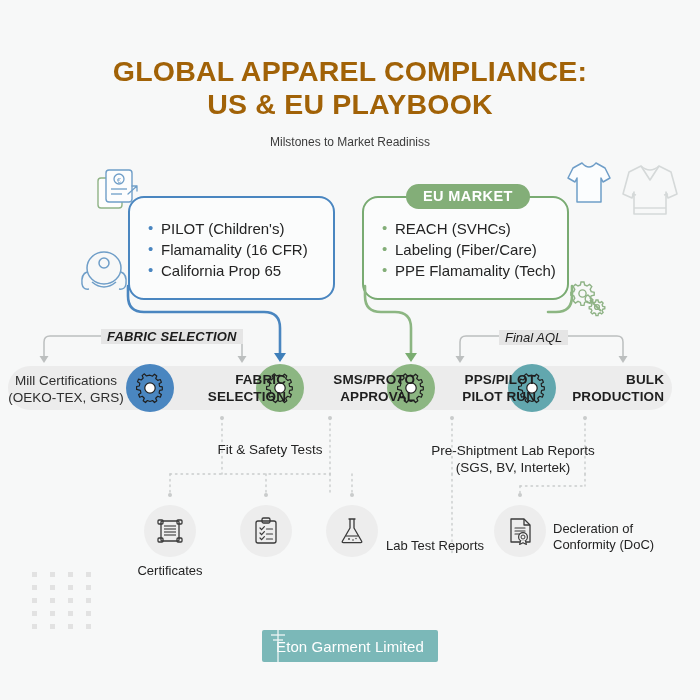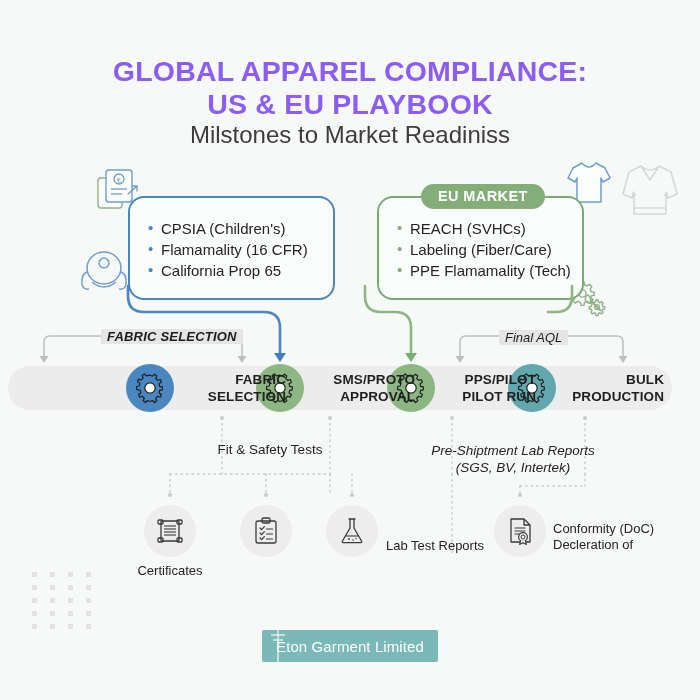--- a/index.html
+++ b/index.html
@@ -12,36 +12,36 @@
     background: #f7f8f8;
     position: relative;
     color: #2b2b2b;
   }
   .stage { position: absolute; inset: 0; width: 700px; height: 700px; }
 
   
   .title-wrap { position: absolute; top: 55px; left: 0; width: 700px; text-align: center; }
   .title-l1, .title-l2 {
     font-size: 28.5px; font-weight: 700; letter-spacing: 0.2px;
-    color: #8b5cf6; line-height: 1.16;
+    color: #a16207; line-height: 1.16;
   }
   .subtitle {
-    margin-top: 0; font-size: 24px; color: #3c3c3c; font-weight: 400;
+    margin-top: 14px; font-size: 12px; color: #3c3c3c; font-weight: 400;
   }
 
   
   .mkt-box {
     position: absolute;
     border-radius: 16px;
     background: #fbfcfc;
     box-sizing: border-box;
   }
   .mkt-box.us { left: 128px; top: 196px; width: 207px; height: 104px;
     border: 2.6px solid #4a86c0; }
-  .mkt-box.eu { left: 377px; top: 196px; width: 207px; height: 104px;
+  .mkt-box.eu { left: 362px; top: 196px; width: 207px; height: 104px;
     border: 2.6px solid #79ab72; }
 
   .mkt-pill {
     position: absolute; top: -14px;
     height: 25px; line-height: 25px;
     border-radius: 13px;
     color: #fff; font-weight: 700; font-size: 14.5px;
     letter-spacing: 0.4px; text-align: center;
     padding: 0 17px;
   }
@@ -206,21 +206,21 @@
       <i style="left: 36px; top: 39px;"></i>
       <i style="left: 54px; top: 39px;"></i>
       <i style="left: 0px; top: 52px;"></i>
       <i style="left: 18px; top: 52px;"></i>
       <i style="left: 36px; top: 52px;"></i>
       <i style="left: 54px; top: 52px;"></i>
     </div>
 
   <div class="mkt-box us">
     <ul class="mkt-list us">
-      <li>CPSIA (Children's)</li>
+      <li>PILOT (Children's)</li>
       <li>Flamamality (16 CFR)</li>
       <li>California Prop 65</li>
     </ul>
   </div>
 
   <div class="mkt-box eu">
     <div class="mkt-pill eu">EU MARKET</div>
     <ul class="mkt-list eu">
       <li>REACH (SVHCs)</li>
       <li>Labeling (Fiber/Care)</li>
@@ -272,20 +272,24 @@
         <circle cx="585" cy="418" r="2"></circle>
       <circle cx="170" cy="495" r="2"></circle>
         <circle cx="266" cy="495" r="2"></circle>
       <circle cx="352" cy="495" r="2"></circle>
         <circle cx="520" cy="495" r="2"></circle>
     </g>
   </svg>
 
   <div class="bar"></div>
 
+  <div class="pre-label" style="left:6px; width:120px;">
+    <div>Mill Certifications</div>
+    <div>(OEKO-TEX, GRS)</div>
+  </div>
 
   <div class="node n1">
     <svg width="30" height="30" viewBox="0 0 30 30">
       <path d="M15 2.2 l2.6 1 1.9-2 2.3 1.8-1.1 2.5 2 1.9 2.6-.9 1.1 2.7-2.3 1.5.5 2.7 2.7.5v2.9l-2.7.5-.5 2.7 2.3 1.5-1.1 2.7-2.6-.9-2 1.9 1.1 2.5-2.3 1.8-1.9-2-2.6 1-2.6-1-1.9 2-2.3-1.8 1.1-2.5-2-1.9-2.6.9-1.1-2.7 2.3-1.5-.5-2.7L1.6 16.4v-2.9l2.7-.5.5-2.7-2.3-1.5 1.1-2.7 2.6.9 2-1.9-1.1-2.5 2.3-1.8 1.9 2z" fill="none" stroke="#1f1f1f" stroke-width="1.2" stroke-linejoin="round"></path>
       <circle cx="15" cy="15" r="5.2" fill="#ffffff" stroke="#1f1f1f" stroke-width="1.2"></circle>
     </svg>
   </div>
   <div class="node n2">
     <svg width="30" height="30" viewBox="0 0 30 30">
       <path d="M15 2.2 l2.6 1 1.9-2 2.3 1.8-1.1 2.5 2 1.9 2.6-.9 1.1 2.7-2.3 1.5.5 2.7 2.7.5v2.9l-2.7.5-.5 2.7 2.3 1.5-1.1 2.7-2.6-.9-2 1.9 1.1 2.5-2.3 1.8-1.9-2-2.6 1-2.6-1-1.9 2-2.3-1.8 1.1-2.5-2-1.9-2.6.9-1.1-2.7 2.3-1.5-.5-2.7L1.6 16.4v-2.9l2.7-.5.5-2.7-2.3-1.5 1.1-2.7 2.6.9 2-1.9-1.1-2.5 2.3-1.8 1.9 2z" fill="none" stroke="#1f1f1f" stroke-width="1.2" stroke-linejoin="round"></path>
@@ -319,21 +323,21 @@
   </div>
   <div class="stage-label" style="left:552px; width:112px;">
     <div>BULK</div>
     <div>PRODUCTION</div>
   </div>
 
   <div class="bracket-cap bold" style="left:101px; top:329px;">FABRIC SELECTION</div>
   <div class="bracket-cap" style="left:499px; top:330px;">Final AQL</div>
 
   <div class="mid-cap" style="left:190px; top:441px; width:160px;">Fit &amp; Safety Tests</div>
-  <div class="mid-cap" style="left:412px; top:442px; width:202px;font-style:italic;">
+  <div class="mid-cap" style="left:412px; top:442px; width:202px;">
     <div>Pre-Shiptment Lab Reports</div>
     <div>(SGS, BV, Intertek)</div>
   </div>
 
   <div class="ico-circle" style="left:144px; top:505px;">
     <svg width="30" height="30" viewBox="0 0 30 30">
       <g fill="none" stroke="#3a3a3a" stroke-width="1.3" stroke-linejoin="round">
         <rect x="6" y="5" width="18" height="20" rx="1"></rect>
         <rect x="3" y="4" width="5" height="4" rx="1"></rect>
         <rect x="22" y="4" width="5" height="4" rx="1"></rect>
@@ -388,22 +392,22 @@
         <line x1="10" y1="12" x2="20" y2="12"></line>
         <line x1="10" y1="15" x2="20" y2="15"></line>
         <line x1="10" y1="18" x2="16" y2="18"></line>
       </g>
       <circle cx="18" cy="21" r="4.4" fill="#f0f0f0" stroke="#3a3a3a" stroke-width="1.2"></circle>
       <circle cx="18" cy="21" r="2" fill="none" stroke="#3a3a3a" stroke-width="1"></circle>
       <path d="M15.6 24.5 L14.6 28.5 L18 26.8 L21.4 28.5 L20.4 24.5" fill="#f0f0f0" stroke="#3a3a3a" stroke-width="1.1" stroke-linejoin="round"></path>
     </svg>
   </div>
   <div class="ico-cap" style="left:553px; top:521px; width:130px; text-align:left;">
+    <div>Decleration of</div>
     <div>Conformity (DoC)</div>
-    <div>Decleration of</div>
   </div>
 
   <div class="footer-banner">
     <span class="footer-text">Eton Garment Limited</span>
   </div>
   <svg class="footer-mark" width="20" height="36" viewBox="0 0 20 36">
     <g stroke="#eef6f6" stroke-width="1.3" fill="none">
       <line x1="10" y1="2" x2="10" y2="34"></line>
       <line x1="3" y1="7" x2="17" y2="7"></line>
       <line x1="5" y1="12" x2="15" y2="12"></line>

